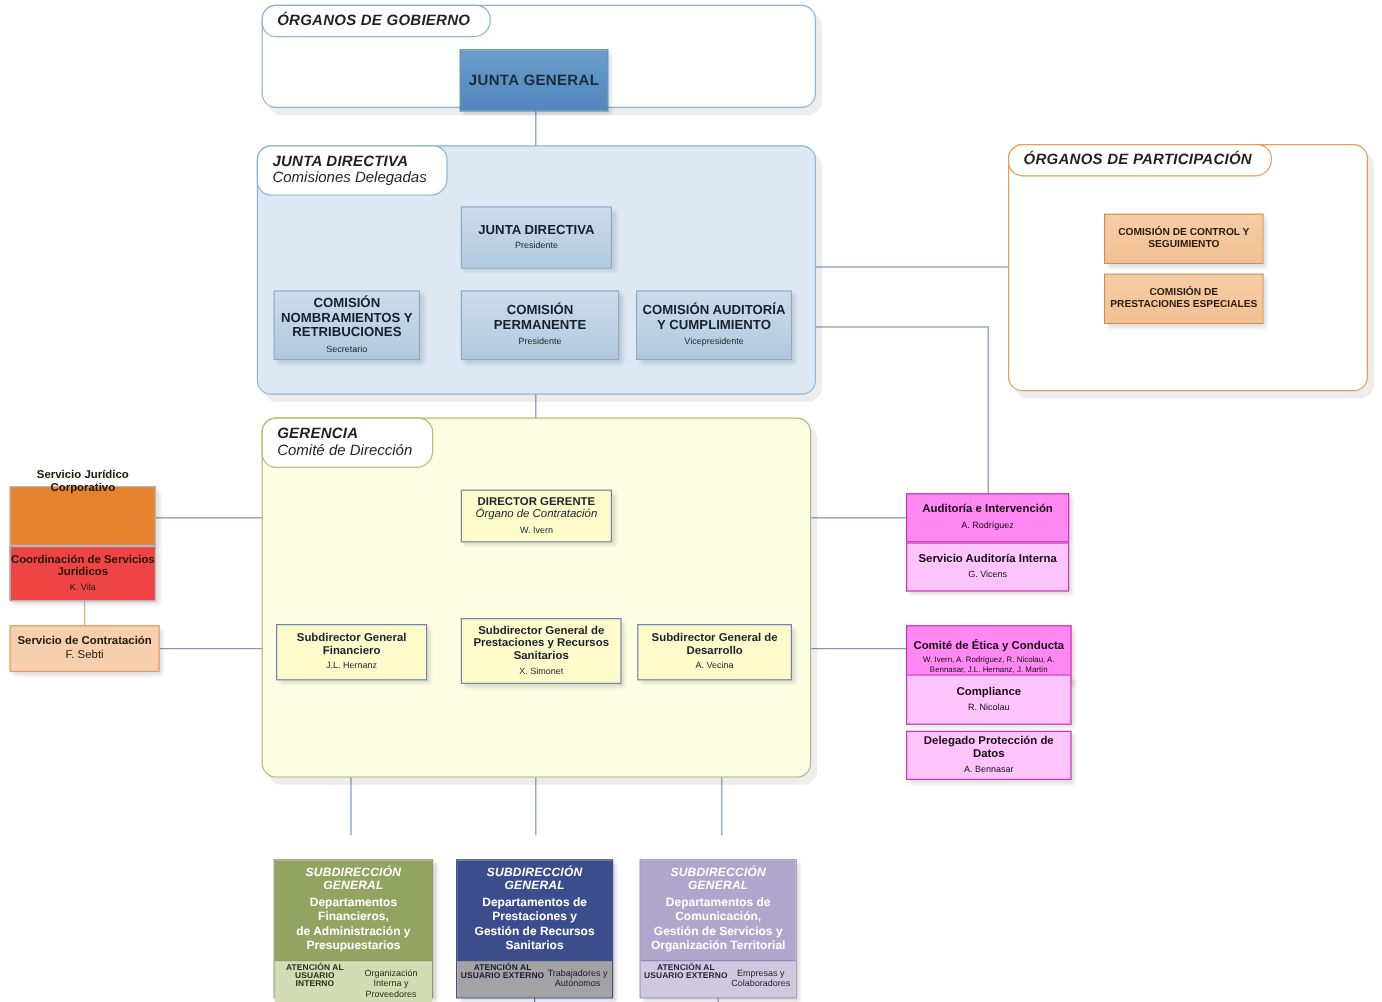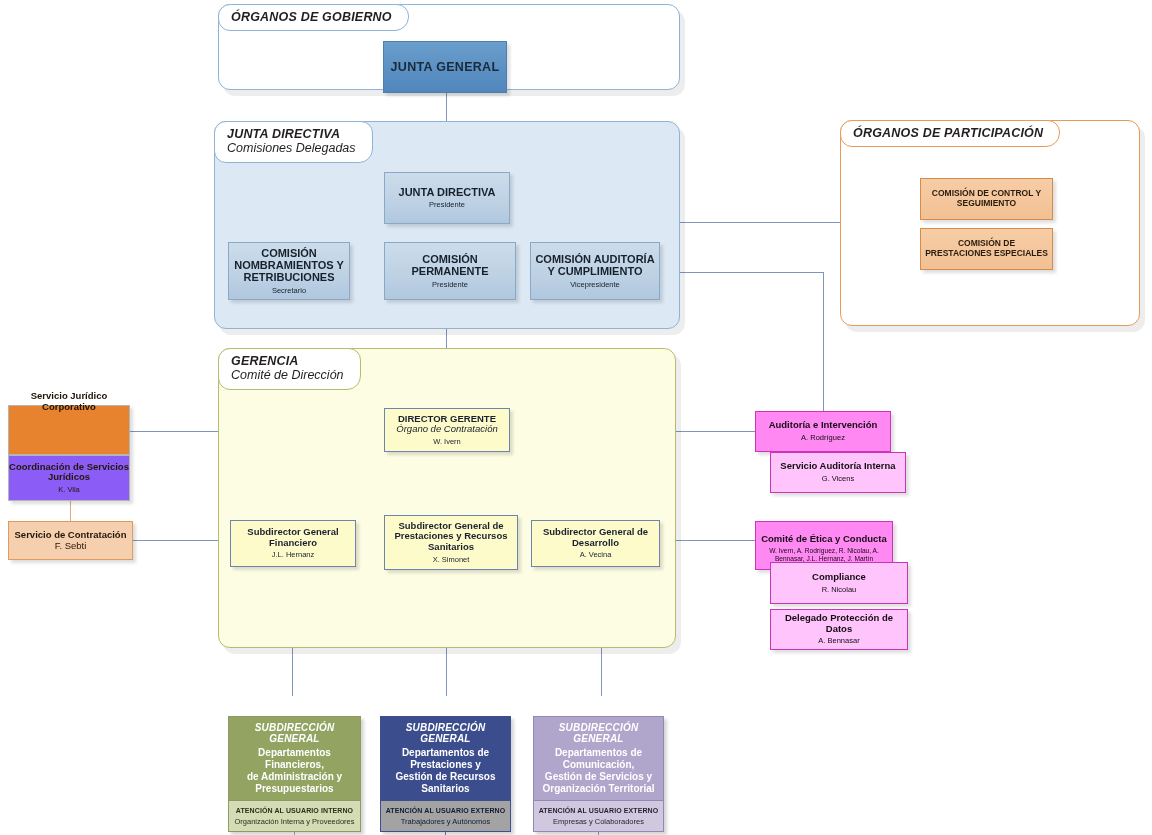--- a/index.html
+++ b/index.html
@@ -111,42 +111,41 @@
   .n-yellow .ttl { font-size: 9.5px; font-weight: bold; }
 
   
   .n-orange-strong {
     background: #e7822e;
     border: 1px solid #b5b5b5;
     color: #1e1404;
     gap: 45px;
   }
   .n-orange-mid {
-    background: #8b5cf6;
+    background: #ef4444;
     border: 1px solid #b5b5b5;
     color: #22180a;
   }
   .n-orange-soft {
     background: #f6cfae;
     border: 1px solid #e09a5d;
     color: #22180a;
   }
   .n-orange-strong .ttl, .n-orange-mid .ttl, .n-orange-soft .ttl { font-size: 9.5px; }
 
   
   .n-magenta-strong {
     background: #ff88f2;
     border: 1px solid #cc33bb;
     color: #140d13;
   }
   .n-magenta-soft {
     background: #ffc4fb;
     border: 1px solid #cc33bb;
     color: #140d13;
-    margin-left: 15px;
   }
   .n-magenta-strong .ttl, .n-magenta-soft .ttl { font-size: 9.5px; }
   .names { font-size: 6.6px; line-height: 1.22; margin-top: 2px; }
 
   
   .sd {
     position: absolute;
     box-sizing: border-box;
     display: flex; flex-direction: column;
     box-shadow: 3px 3px 3px rgba(0,0,0,0.16);
@@ -159,22 +158,22 @@
     text-align: center; padding: 5px 4px;
   }
   .sd .top .hd {
     font-style: italic; font-weight: bold;
     font-size: 10px; letter-spacing: .2px;
     margin-bottom: 3px;
   }
   .sd .top .bd { font-size: 10px; font-weight: bold; line-height: 1.2; }
   .sd .bot {
     height: 44px;
-    display: flex; flex-direction: column;
-    align-items: center; justify-content: center;
+    display: flex; 
+    align-items: flex-start; justify-content: center;
     text-align: center; padding: 2px;
   }
   .sd .bot .b1 { font-size: 7px; font-weight: bold; letter-spacing: .1px; }
   .sd .bot .b2 { font-size: 7.5px; margin-top: 3px; }
 
   .sd-green  { border: 1px solid #8f9a63; }
   .sd-green  .top { background: #93a362; color: #ffffff; }
   .sd-green  .bot { background: #d3dcb4; color: #2a2f18; border-top: 1px solid #8f9a63; }
   .sd-navy   { border: 1px solid #3f4f8e; }
   .sd-navy   .top { background: #3c4d8e; color: #ffffff; }

